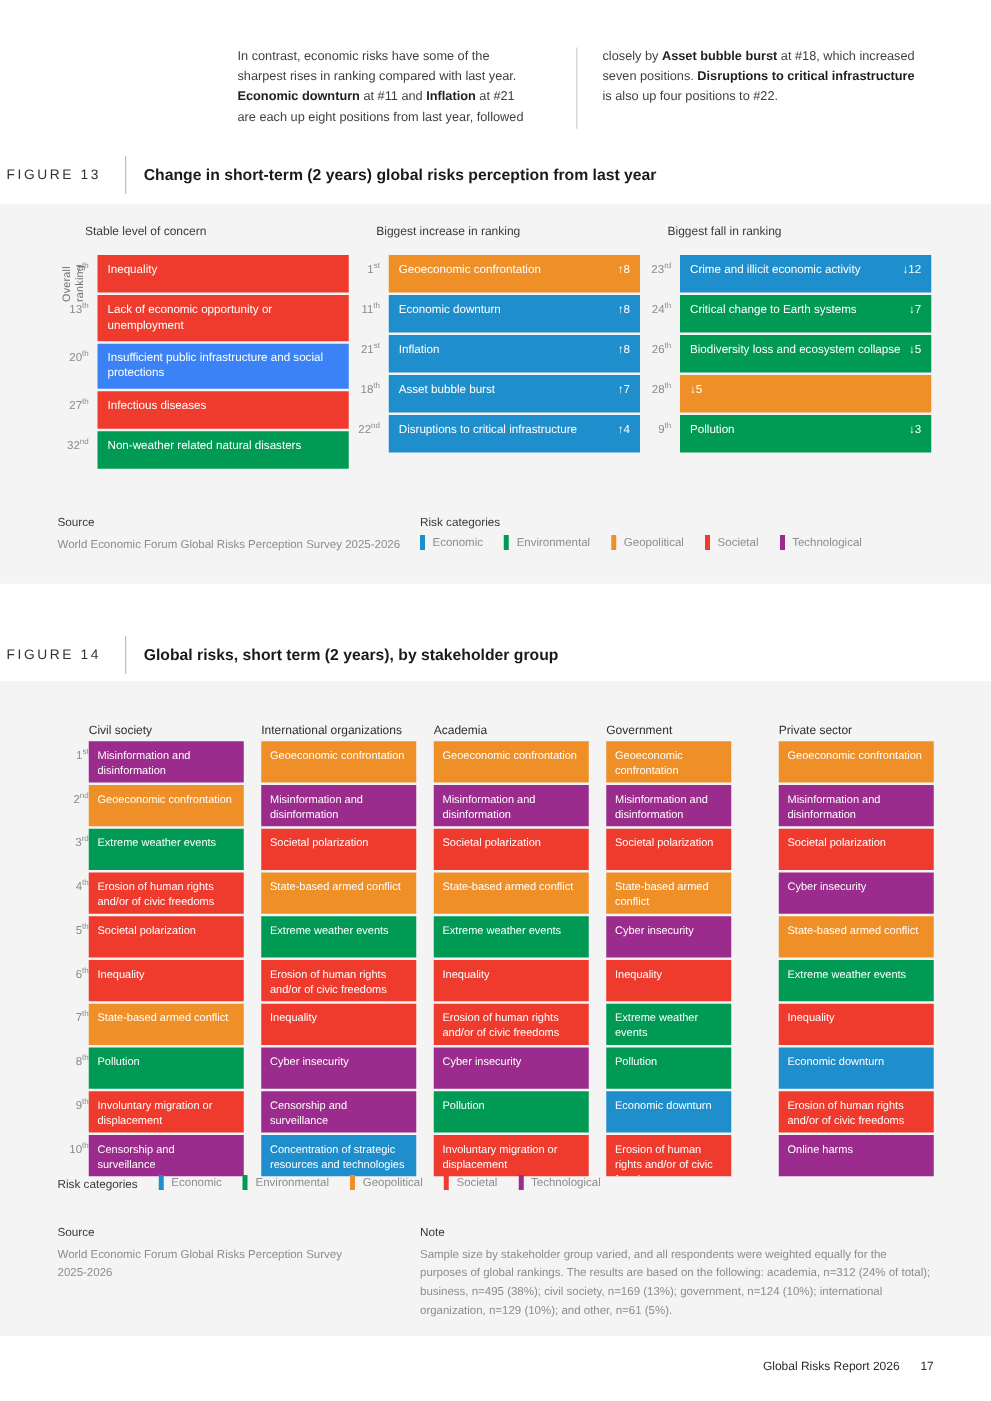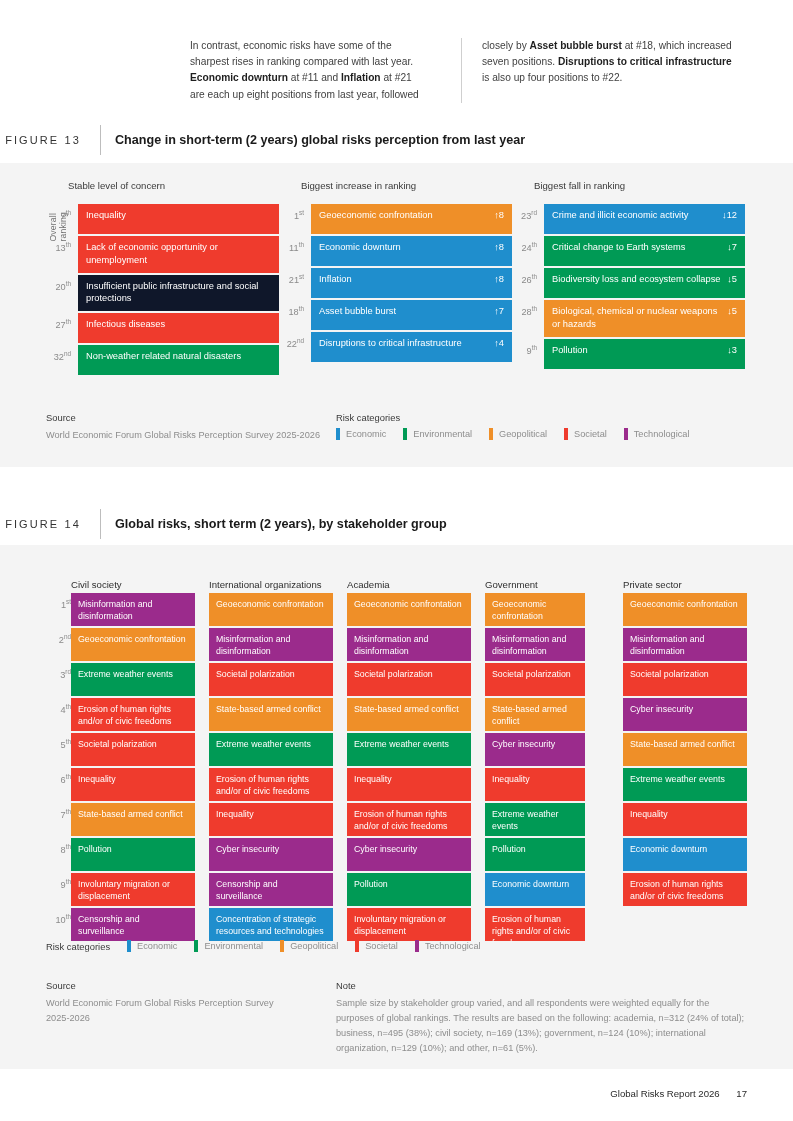--- a/index.html
+++ b/index.html
@@ -187,21 +187,21 @@
         </div>
         <div class="f13-row">
           <div class="f13-rank">13<sup>th</sup></div>
           <div class="f13-bar" style="background: rgb(239, 59, 45);">
             <span class="lbl">Lack of economic opportunity or unemployment</span>
             <span class="delta"></span>
           </div>
         </div>
         <div class="f13-row">
           <div class="f13-rank">20<sup>th</sup></div>
-          <div class="f13-bar" style="background: #0f172a;">
+          <div class="f13-bar" style="background: #3b82f6;">
             <span class="lbl">Insufficient public infrastructure and social protections</span>
             <span class="delta"></span>
           </div>
         </div>
         <div class="f13-row">
           <div class="f13-rank">27<sup>th</sup></div>
           <div class="f13-bar" style="background: rgb(239, 59, 45);">
             <span class="lbl">Infectious diseases</span>
             <span class="delta"></span>
           </div>
@@ -271,21 +271,20 @@
         <div class="f13-row">
           <div class="f13-rank">26<sup>th</sup></div>
           <div class="f13-bar" style="background: rgb(0, 154, 85);">
             <span class="lbl">Biodiversity loss and ecosystem collapse</span>
             <span class="delta">↓5</span>
           </div>
         </div>
         <div class="f13-row">
           <div class="f13-rank">28<sup>th</sup></div>
           <div class="f13-bar" style="background: rgb(239, 143, 40);">
-            <span class="lbl">Biological, chemical or nuclear weapons or hazards</span>
             <span class="delta">↓5</span>
           </div>
         </div>
         <div class="f13-row">
           <div class="f13-rank">9<sup>th</sup></div>
           <div class="f13-bar" style="background: rgb(0, 154, 85);">
             <span class="lbl">Pollution</span>
             <span class="delta">↓3</span>
           </div>
         </div>
@@ -401,20 +400,21 @@
         <div class="f14-colhead">Private sector</div>
         <div class="f14-cell" style="background: rgb(239, 143, 40);">Geoeconomic confrontation</div>
         <div class="f14-cell" style="background: rgb(155, 43, 140);">Misinformation and disinformation</div>
         <div class="f14-cell" style="background: rgb(239, 59, 45);">Societal polarization</div>
         <div class="f14-cell" style="background: rgb(155, 43, 140);">Cyber insecurity</div>
         <div class="f14-cell" style="background: rgb(239, 143, 40);">State-based armed conflict</div>
         <div class="f14-cell" style="background: rgb(0, 154, 85);">Extreme weather events</div>
         <div class="f14-cell" style="background: rgb(239, 59, 45);">Inequality</div>
         <div class="f14-cell" style="background: rgb(31, 142, 205);">Economic downturn</div>
         <div class="f14-cell" style="background: rgb(239, 59, 45);">Erosion of human rights and/or of civic freedoms</div>
+        <div class="f14-cell" style="background: rgb(155, 43, 140);">Online harms</div>
       </div>
     </div>
 </div>
 
 <div style="position:absolute; top:940px; left:46px; width:700px;">
   <div class="legend-row">
     <span class="src-title" style="margin:0 17px 0 0;">Risk categories</span>
     <span class="legend-row" id="f14-legend">
         <span class="legend-item">
           <span class="legend-swatch" style="background: rgb(31, 142, 205);"></span>

